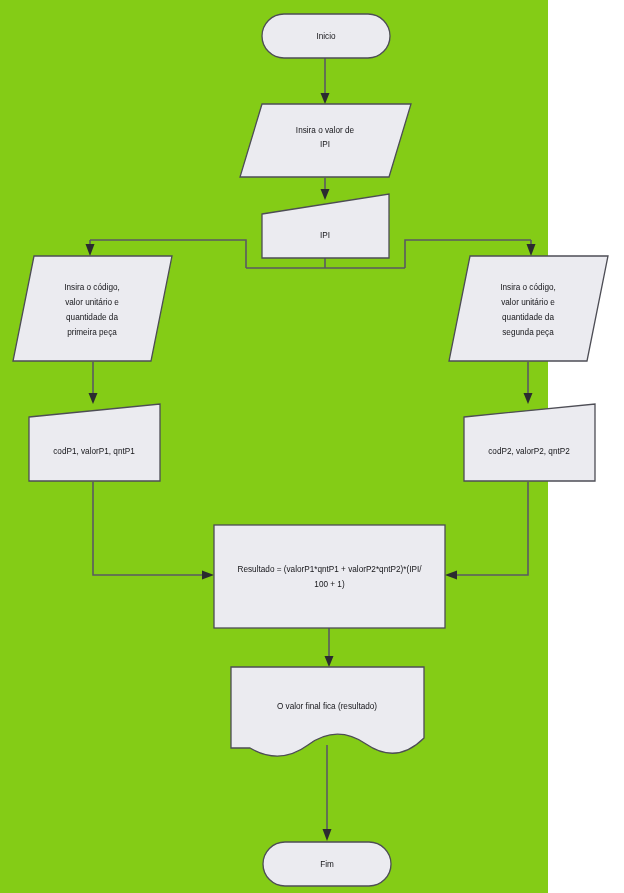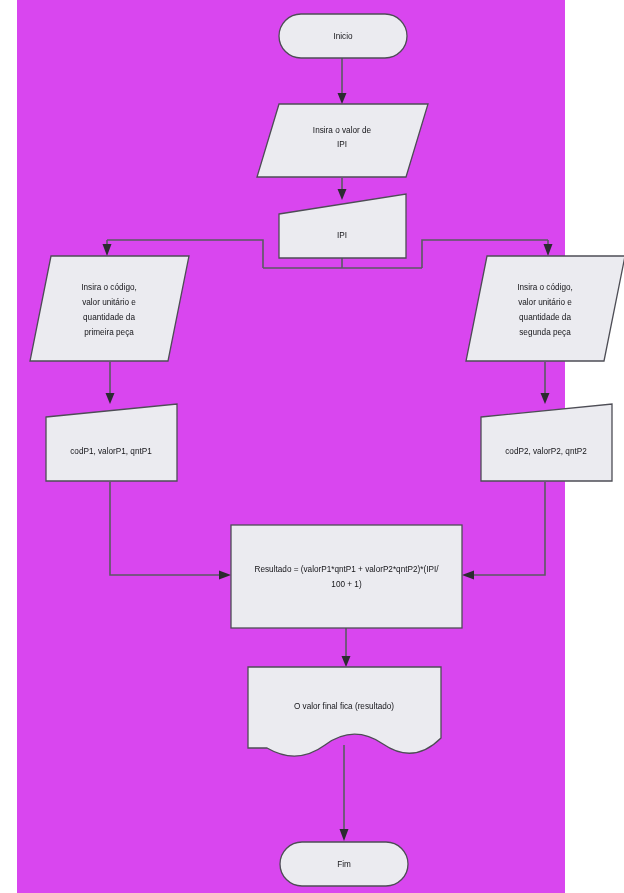--- a/index.html
+++ b/index.html
@@ -10,22 +10,21 @@
   body {
     width: 624px;
     height: 893px;
     font-family: "Liberation Sans", sans-serif;
     overflow: hidden;
   }
   #flowchart-root {
     position: relative;
     width: 548px;
     height: 893px;
-    background: #d946ef;
-    margin-left: 17px;
+    background: #84cc16;
   }
   svg.chart-canvas {
     display: block;
     width: 624px;
     height: 893px;
   }
   .shape-fill {
     fill: #ebebf0;
     stroke: #4d4d55;
     stroke-width: 1.3;

